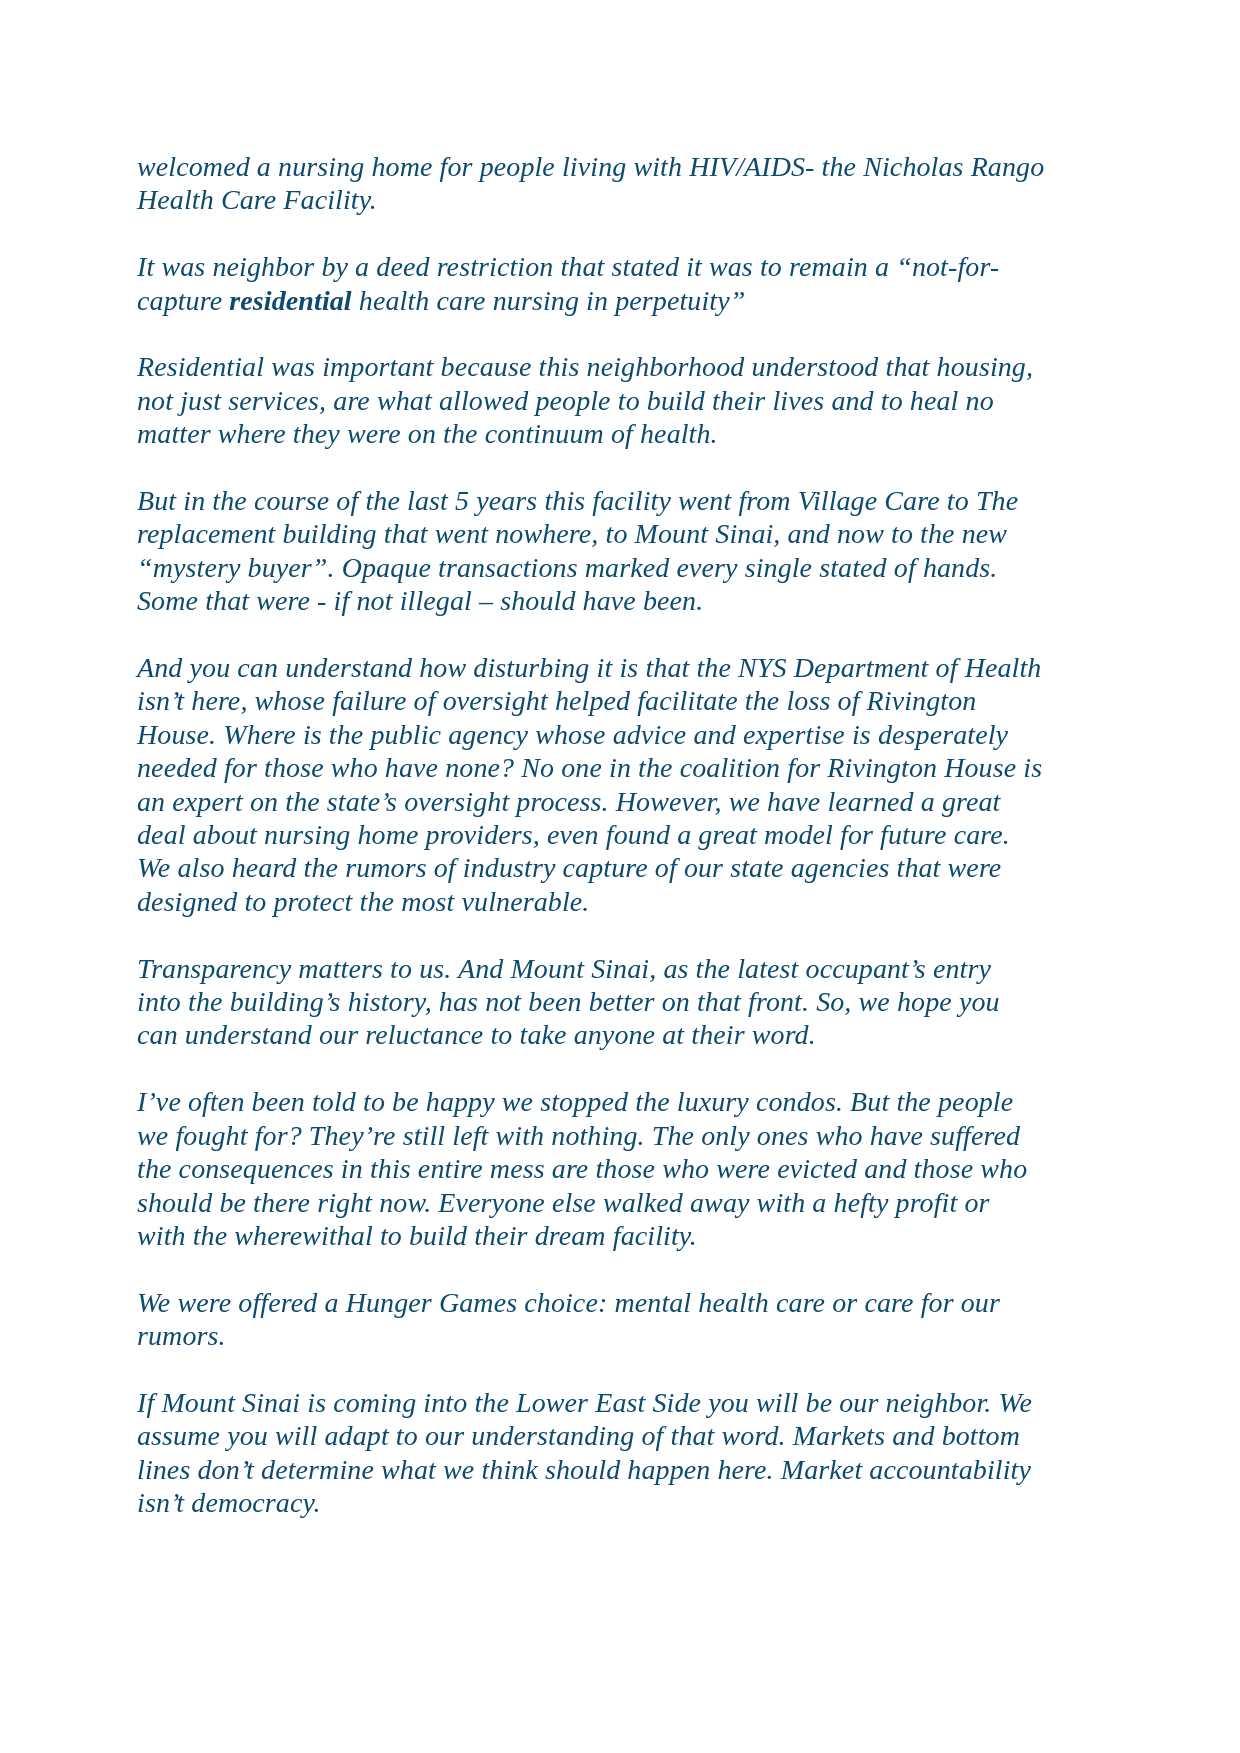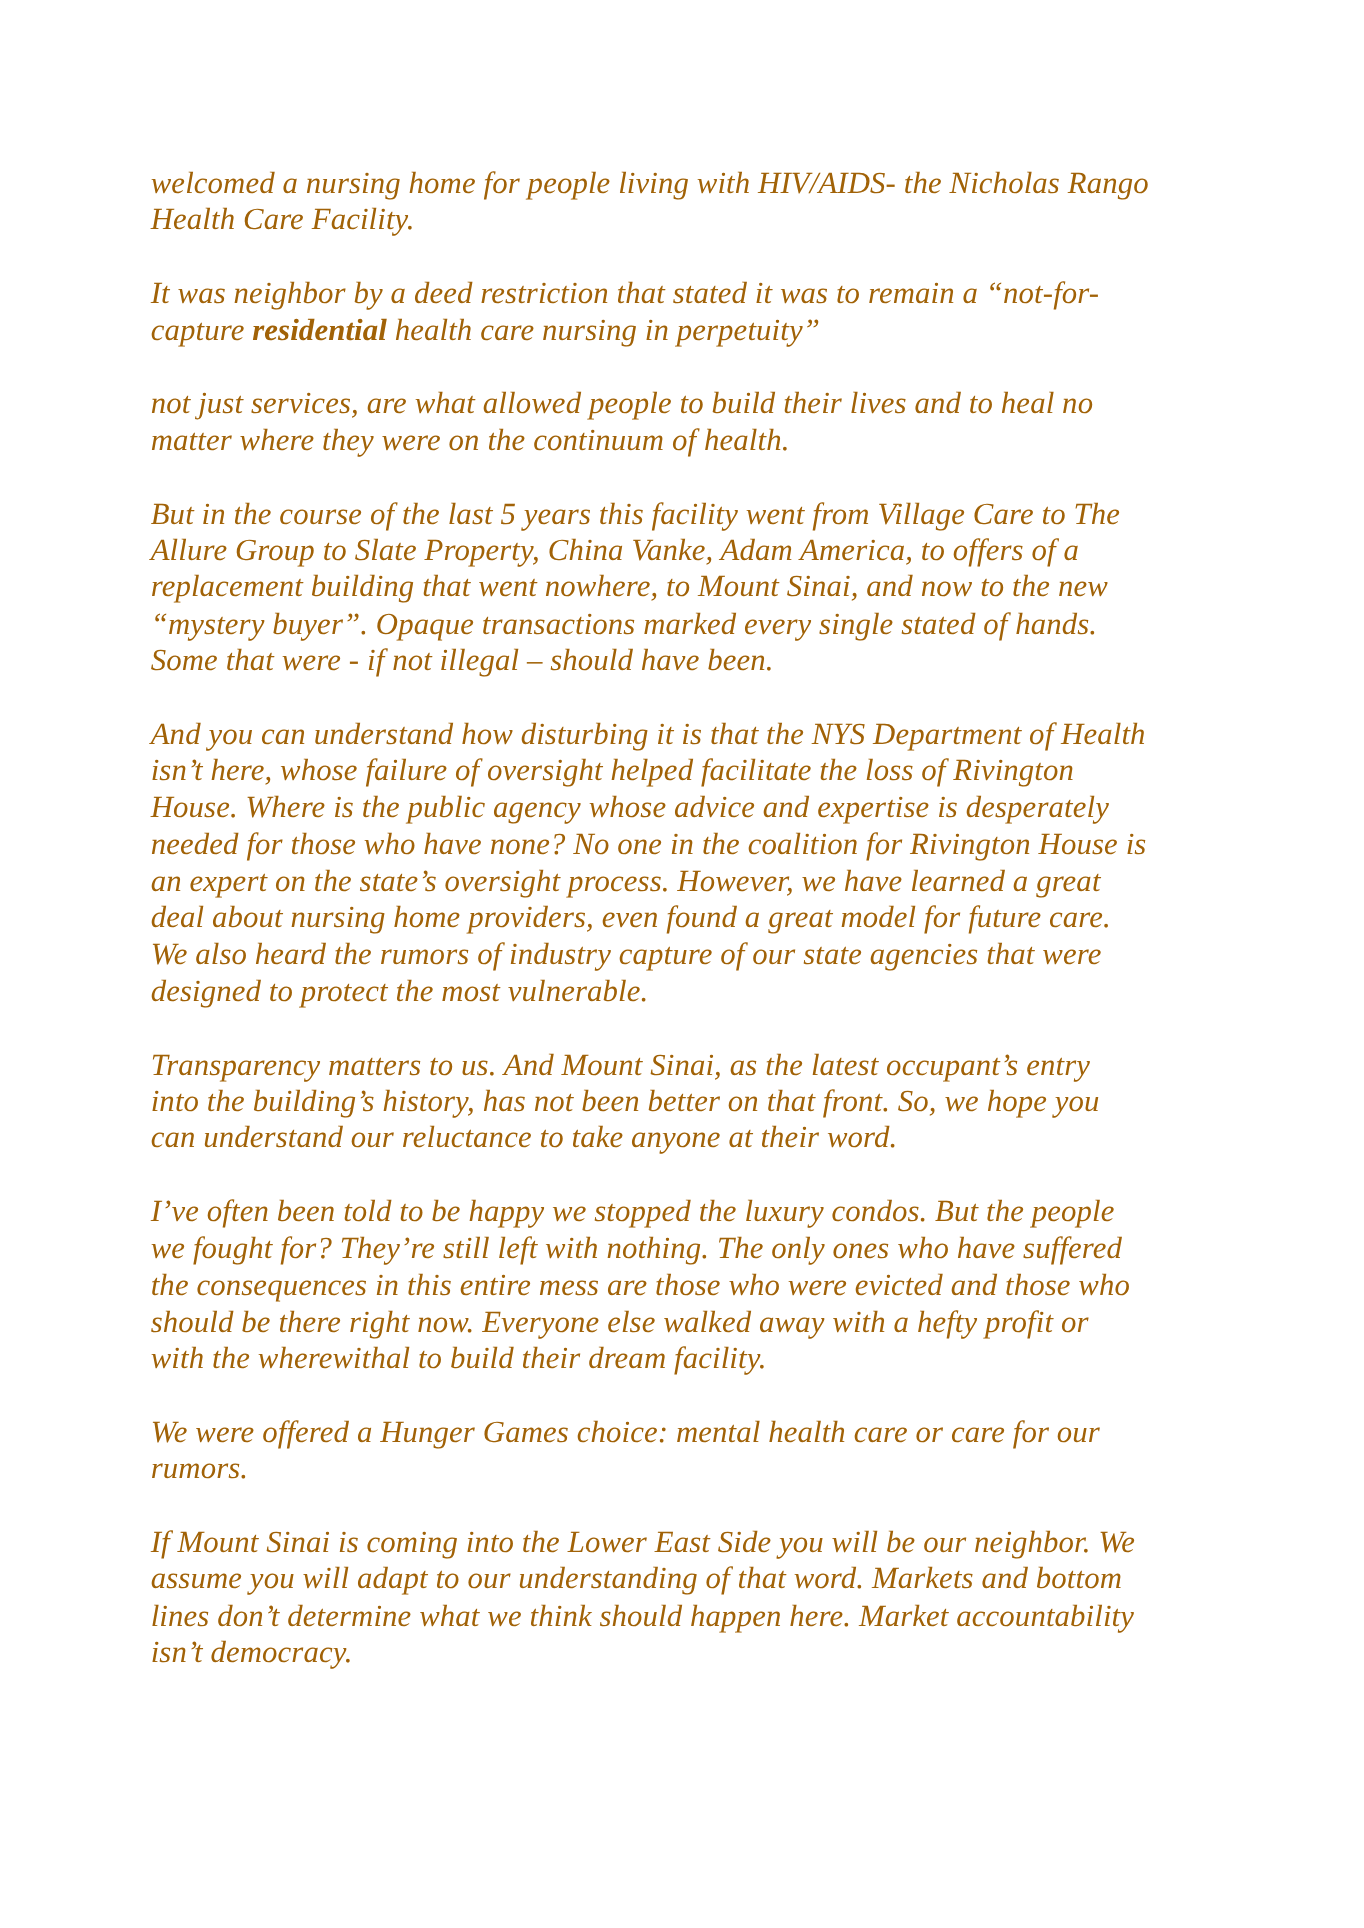--- a/index.html
+++ b/index.html
@@ -33,36 +33,36 @@
     white-space: nowrap;
   }
   .seg-bold {
     font-weight: bold;
   }
 </style>
 </head>
 <body>
 
 <div class="page">
-  <div class="doc" style="color: #a16207;">
+  <div class="doc" style="color: #0c4a6e;">
       <div class="paragraph">
         <div class="line">welcomed a nursing home for people living with HIV/AIDS- the Nicholas Rango</div>
         <div class="line">Health Care Facility.</div>
       </div>
       <div class="paragraph">
         <div class="line">It was neighbor by a deed restriction that stated it was to remain a “not-for-</div>
         <div class="line"><span class="">capture </span><span class="seg-bold">residential</span><span class=""> health care nursing in perpetuity”</span></div>
       </div>
       <div class="paragraph">
+        <div class="line">Residential was important because this neighborhood understood that housing,</div>
         <div class="line">not just services, are what allowed people to build their lives and to heal no</div>
         <div class="line">matter where they were on the continuum of health.</div>
       </div>
       <div class="paragraph">
         <div class="line">But in the course of the last 5 years this facility went from Village Care to The</div>
-        <div class="line">Allure Group to Slate Property, China Vanke, Adam America, to offers of a</div>
         <div class="line">replacement building that went nowhere, to Mount Sinai, and now to the new</div>
         <div class="line">“mystery buyer”. Opaque transactions marked every single stated of hands.</div>
         <div class="line">Some that were - if not illegal – should have been.</div>
       </div>
       <div class="paragraph">
         <div class="line">And you can understand how disturbing it is that the NYS Department of Health</div>
         <div class="line">isn’t here, whose failure of oversight helped facilitate the loss of Rivington</div>
         <div class="line">House. Where is the public agency whose advice and expertise is desperately</div>
         <div class="line">needed for those who have none? No one in the coalition for Rivington House is</div>
         <div class="line">an expert on the state’s oversight process. However, we have learned a great</div>

